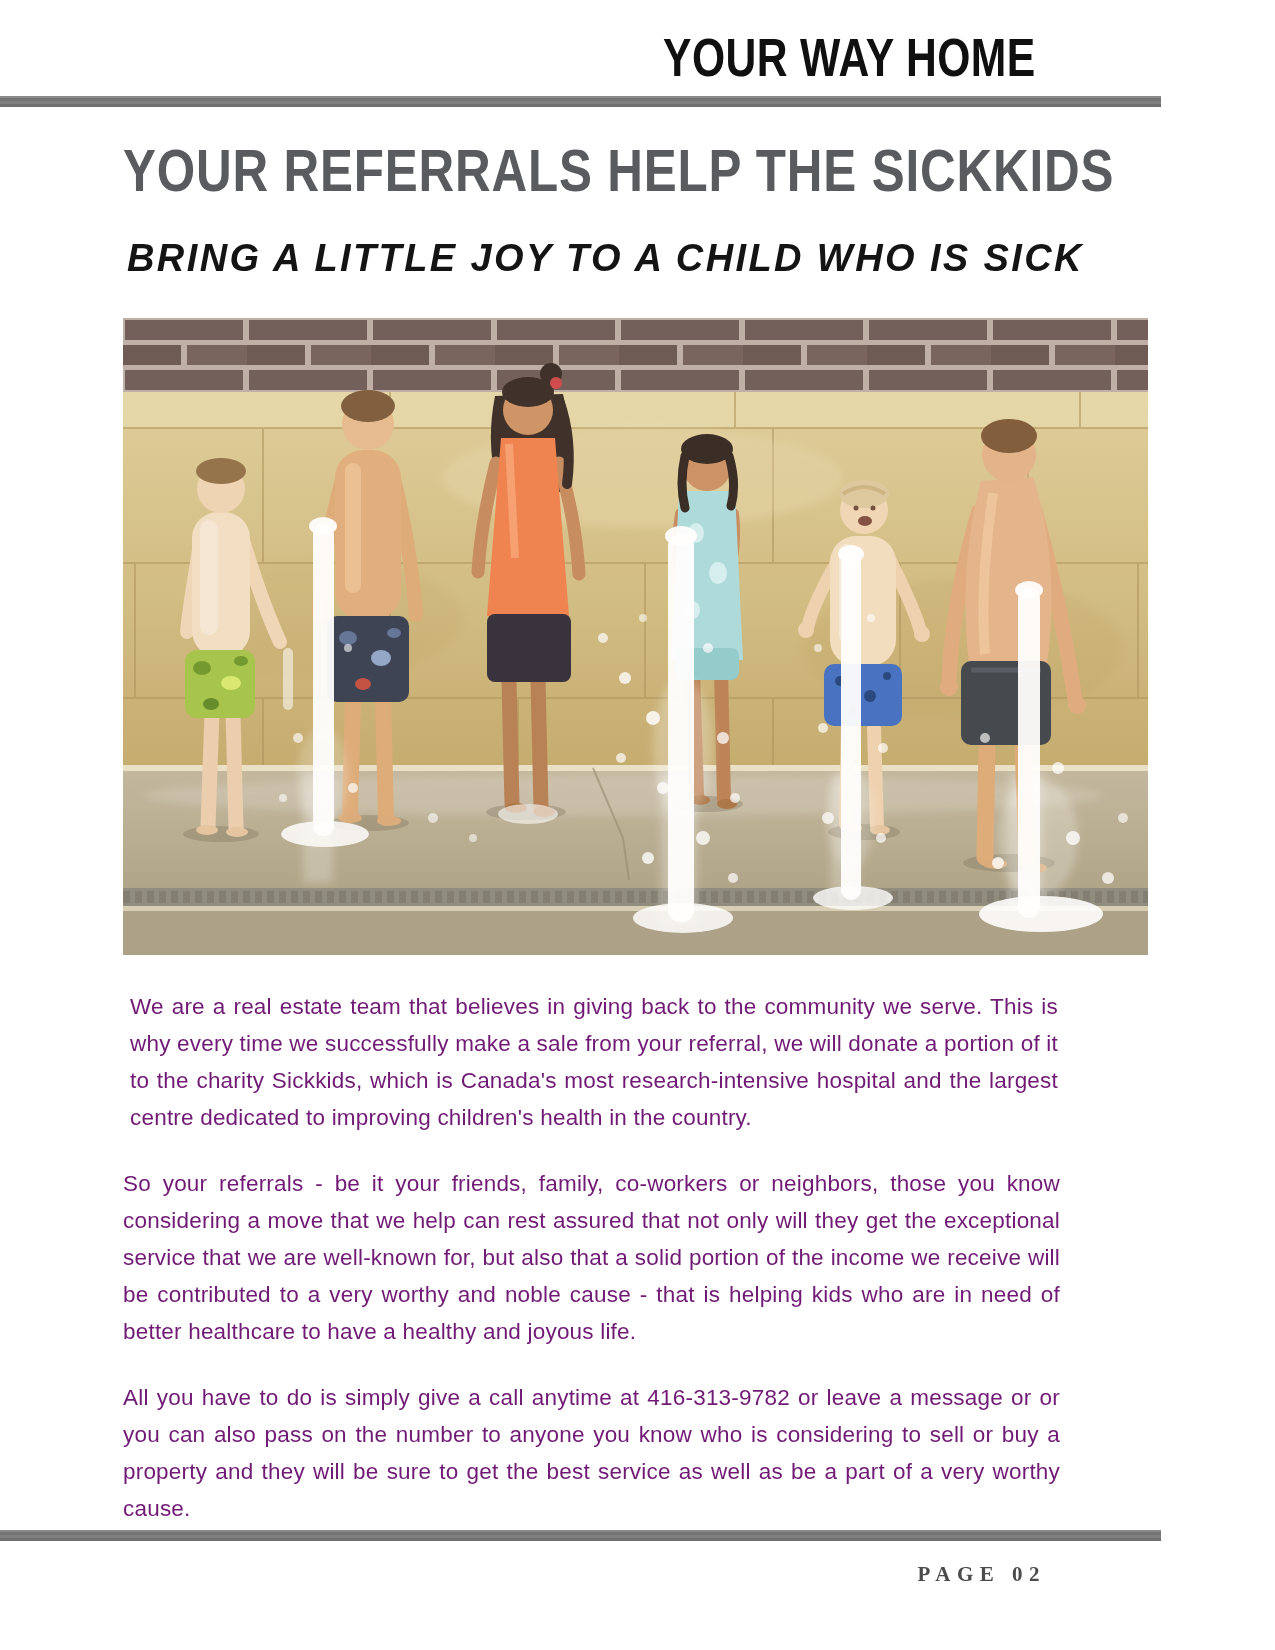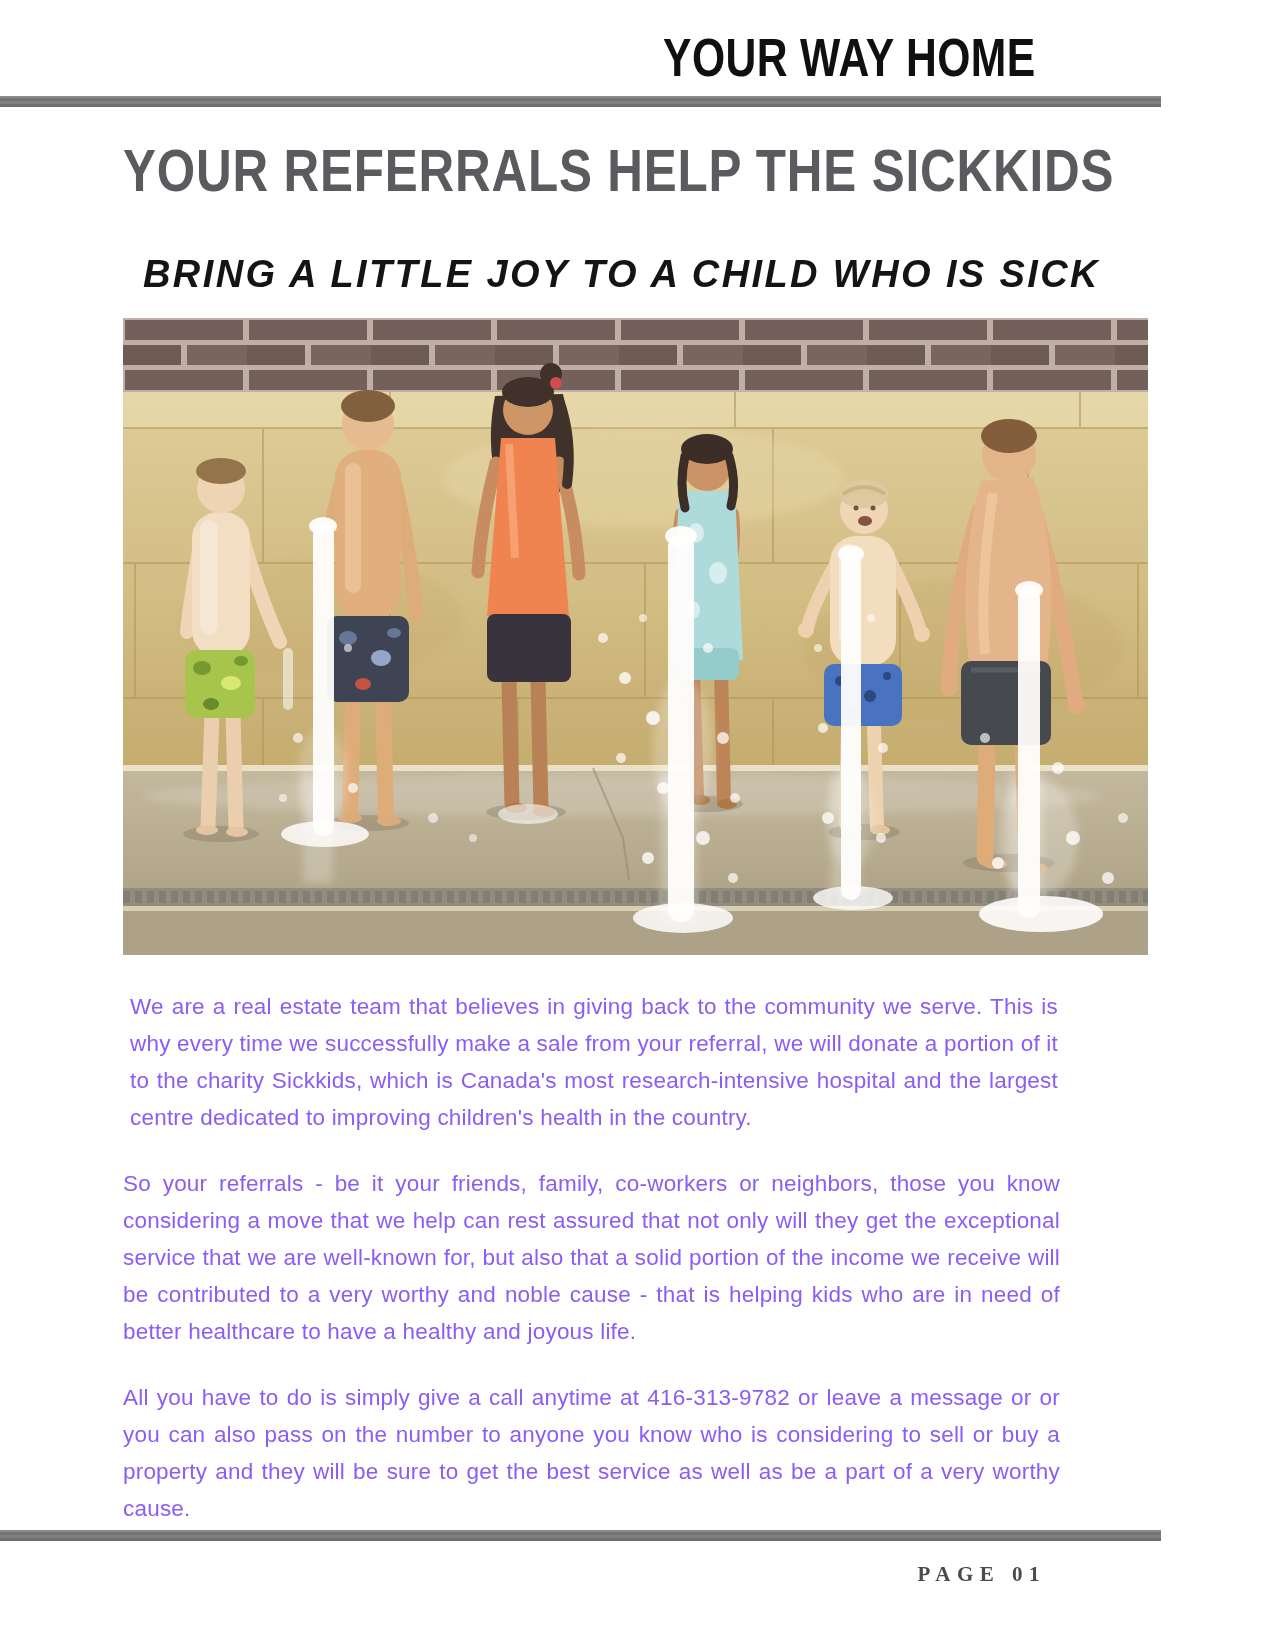--- a/index.html
+++ b/index.html
@@ -26,21 +26,21 @@
   .subtitle{
     top:238px;left:127px;font-size:38px;font-weight:bold;font-style:italic;color:#141414;
     letter-spacing:2.4px;white-space:nowrap;line-height:1.1;
   }
   
   .photo{top:318px;left:123px;width:1025px;height:637px;overflow:hidden;margin:0;}
   .photo svg{display:block;width:100%;height:100%;}
   
   .text-col{top:988px;left:123px;width:937px;}
   .para{
-    margin:0 0 29px 0;font-size:22.5px;line-height:37px;color:#8b5cf6;
+    margin:0 0 29px 0;font-size:22.5px;line-height:37px;color:#701a75;
     text-align:justify;text-justify:inter-word;letter-spacing:0.2px;
   }
   .para-indent{padding-left:7px;padding-right:2px;}
   
   .page-number{
     top:1562px;right:115px;font-family:"Liberation Serif",serif;font-weight:bold;
     font-size:21px;letter-spacing:6.5px;color:#4b4b4b;white-space:nowrap;
   }
 </style>
 </head>
@@ -49,21 +49,21 @@
 <div class="page">
 
   <header>
     <div class="abs brand">YOUR WAY HOME</div>
   </header>
 
   <div class="abs rule rule-top"></div>
 
   <main>
     <h1 class="abs title" style="margin:0">YOUR REFERRALS HELP THE SICKKIDS</h1>
-    <h2 class="abs subtitle" style="margin:16px">BRING A LITTLE JOY TO A CHILD WHO IS SICK</h2>
+    <h2 class="abs subtitle" style="margin:0">BRING A LITTLE JOY TO A CHILD WHO IS SICK</h2>
 
     <figure class="abs photo" role="img" aria-label="Six children playing in water jets at a splash pad in front of a tan stone wall topped with dark brick">
       <svg viewBox="0 0 1025 637" preserveAspectRatio="none">
         <defs>
           <pattern id="brick" width="124" height="50" patternUnits="userSpaceOnUse">
             <rect width="124" height="50" fill="#c6b7ae"></rect>
             <rect x="2" y="2" width="118" height="20" fill="#6f5c57"></rect>
             <rect x="-60" y="27" width="118" height="20" fill="#685550"></rect>
             <rect x="64" y="27" width="118" height="20" fill="#76615b"></rect>
           </pattern>
@@ -314,16 +314,16 @@
 
     <div class="abs text-col">
       <p class="para para-indent">We are a real estate team that believes in giving back to the community we serve. This is why every time we successfully make a sale from your referral, we will donate a portion of it to the charity Sickkids, which is Canada's most research-intensive hospital and the largest centre dedicated to improving children's health in the country.</p>
       <p class="para">So your referrals - be it your friends, family, co-workers or neighbors, those you know considering a move that we help  can rest assured that not only will they get the exceptional service that we are well-known for, but also that a solid portion of the income we receive will be contributed to a very worthy and noble cause - that is helping kids who are in need of better healthcare to have a healthy and joyous life.</p>
       <p class="para">All you have to do is simply give a call anytime at 416-313-9782 or leave a message or or you can also pass on the number  to anyone you know who is considering to sell or buy a property and they will be sure to get the best service as well as be a part of a very worthy cause.</p>
     </div>
   </main>
 
   <footer>
     <div class="abs rule rule-bottom"></div>
-    <div class="abs page-number">PAGE 01</div>
+    <div class="abs page-number">PAGE 02</div>
   </footer>
 
 </div>
 
 </body></html>

